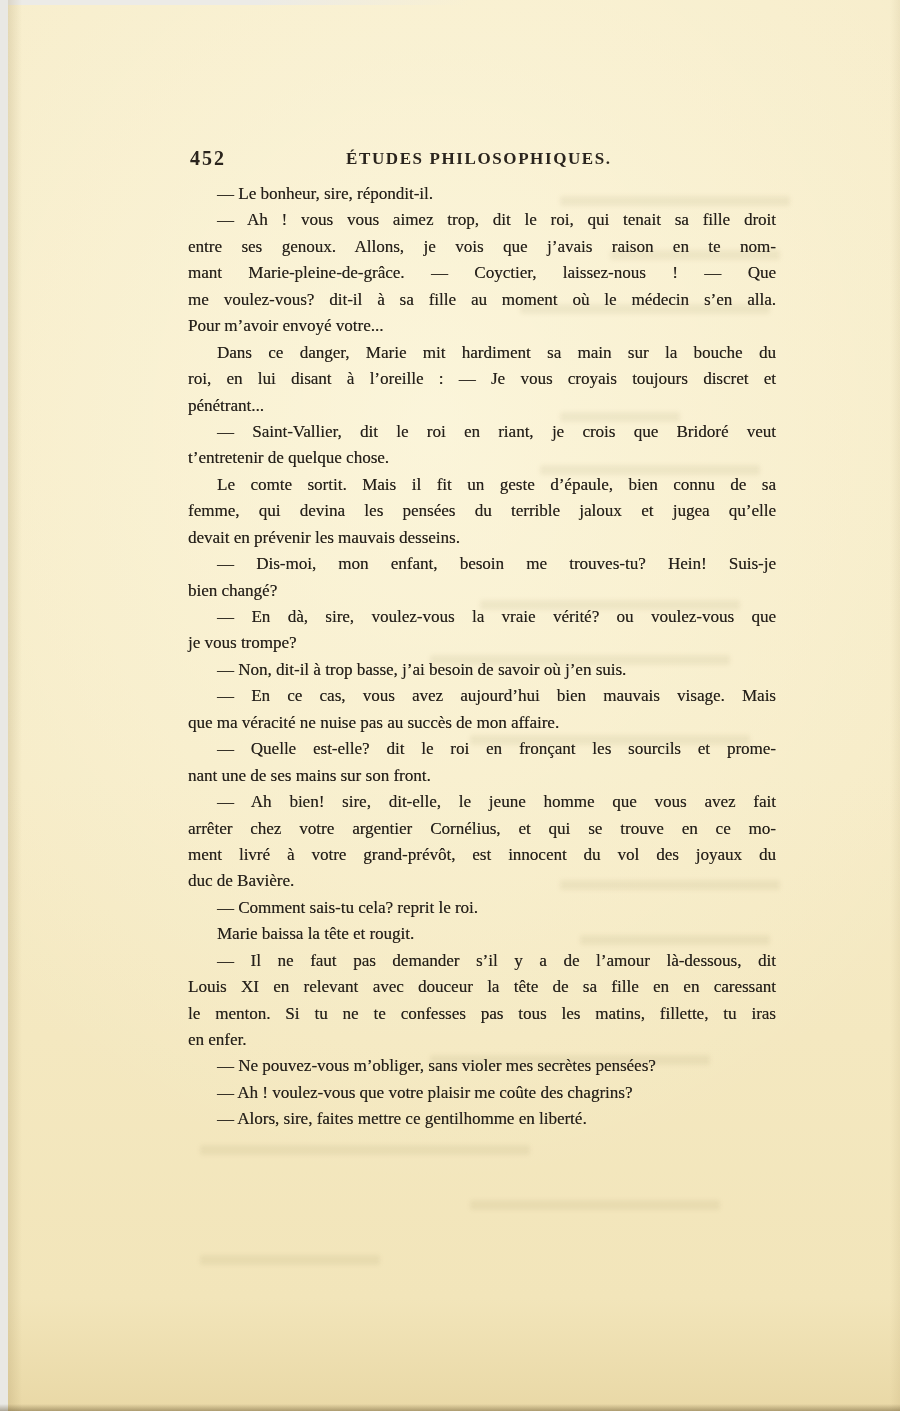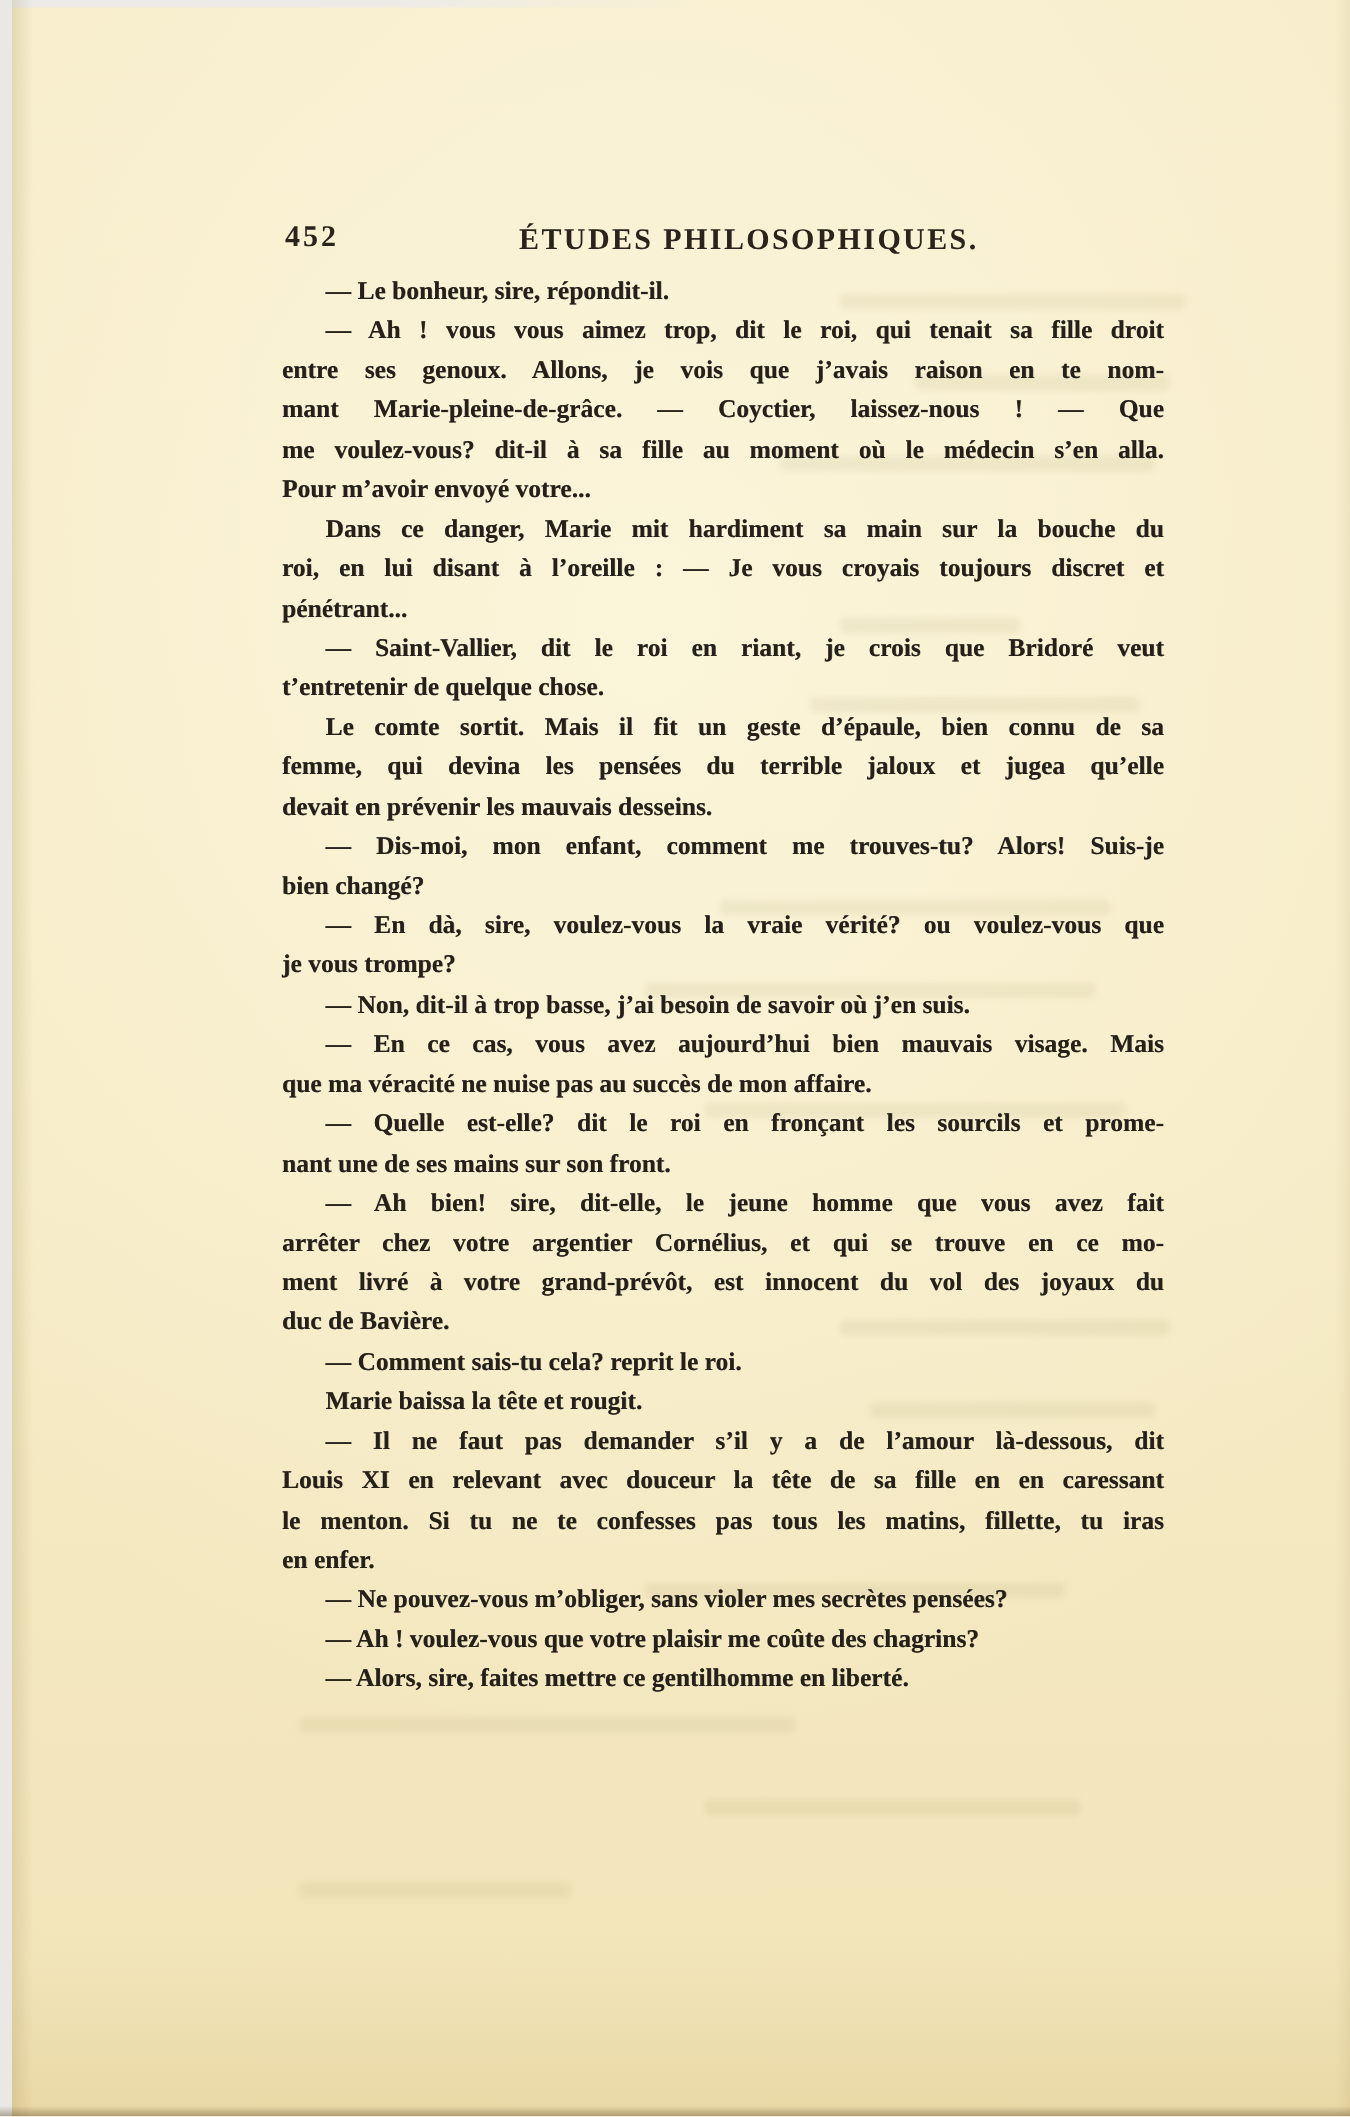--- a/index.html
+++ b/index.html
@@ -53,33 +53,32 @@
     position: absolute;
     left: 188px; top: 147px; width: 588px; height: 24px;
   }
   .page-number {
     position: absolute; left: 2px; top: 0;
     font-size: 20px; font-weight: 700; letter-spacing: 2px;
     color: #2a241d;
   }
   .running-title {
     position: absolute; left: 158px; top: 2px;
-    font-size: 20px; font-weight: 700; letter-spacing: 1.6px;
+    font-size: 17px; font-weight: 700; letter-spacing: 1.6px;
     color: #2a241d;
     white-space: nowrap;
   }
 
   
   .text-block {
     position: absolute;
     left: 188px; top: 181px; width: 588px;
     font-size: 17px;
     color: #25201a;
     text-shadow: 0.25px 0 0 rgba(37,32,26,0.55);
-    font-weight: bold;
   }
   .para { margin: 0; padding: 0; }
   .line {
     height: 26.45px;
     line-height: 26.45px;
     text-align: justify;
     text-align-last: justify;
     white-space: normal;
     overflow: visible;
   }
@@ -136,21 +135,21 @@
       <div class="para">
         <div class="line first">— Saint-Vallier, dit le roi en riant, je crois que Bridoré veut</div>
         <div class="line last">t’entretenir de quelque chose.</div>
       </div>
       <div class="para">
         <div class="line first">Le comte sortit. Mais il fit un geste d’épaule, bien connu de sa</div>
         <div class="line">femme, qui devina les pensées du terrible jaloux et jugea qu’elle</div>
         <div class="line last">devait en prévenir les mauvais desseins.</div>
       </div>
       <div class="para">
-        <div class="line first">— Dis-moi, mon enfant, comment me trouves-tu? Alors! Suis-je</div>
+        <div class="line first">— Dis-moi, mon enfant, besoin me trouves-tu? Hein! Suis-je</div>
         <div class="line last">bien changé?</div>
       </div>
       <div class="para">
         <div class="line first">— En dà, sire, voulez-vous la vraie vérité? ou voulez-vous que</div>
         <div class="line last">je vous trompe?</div>
       </div>
       <div class="para">
         <div class="line first last">— Non, dit-il à trop basse, j’ai besoin de savoir où j’en suis.</div>
       </div>
       <div class="para">

